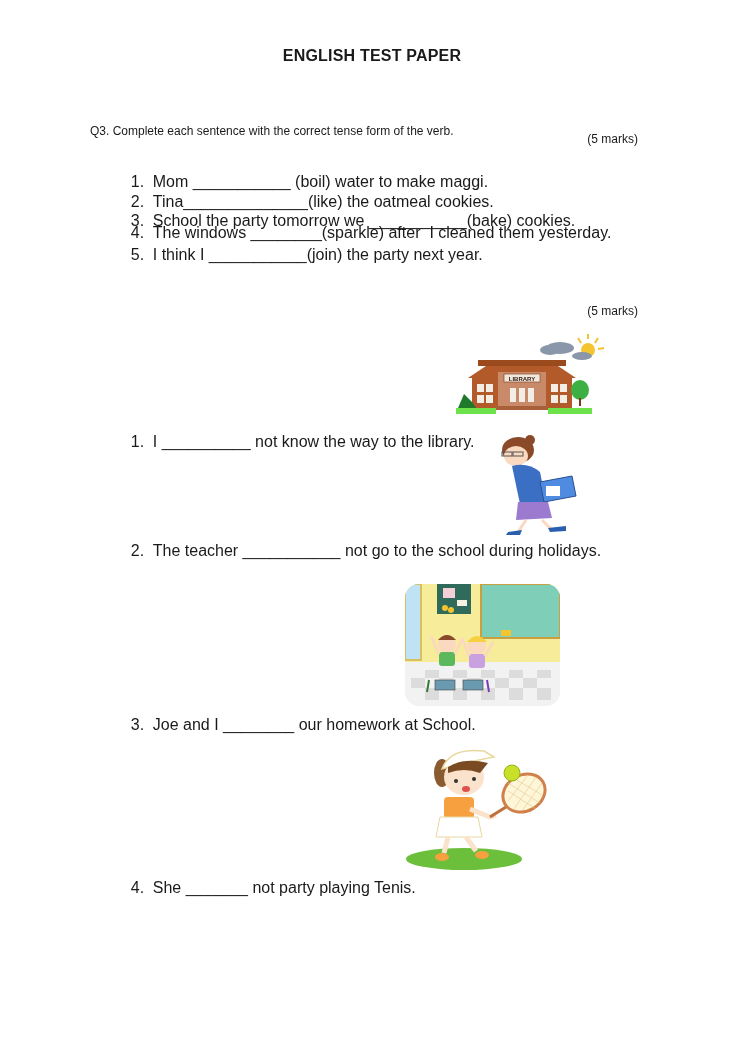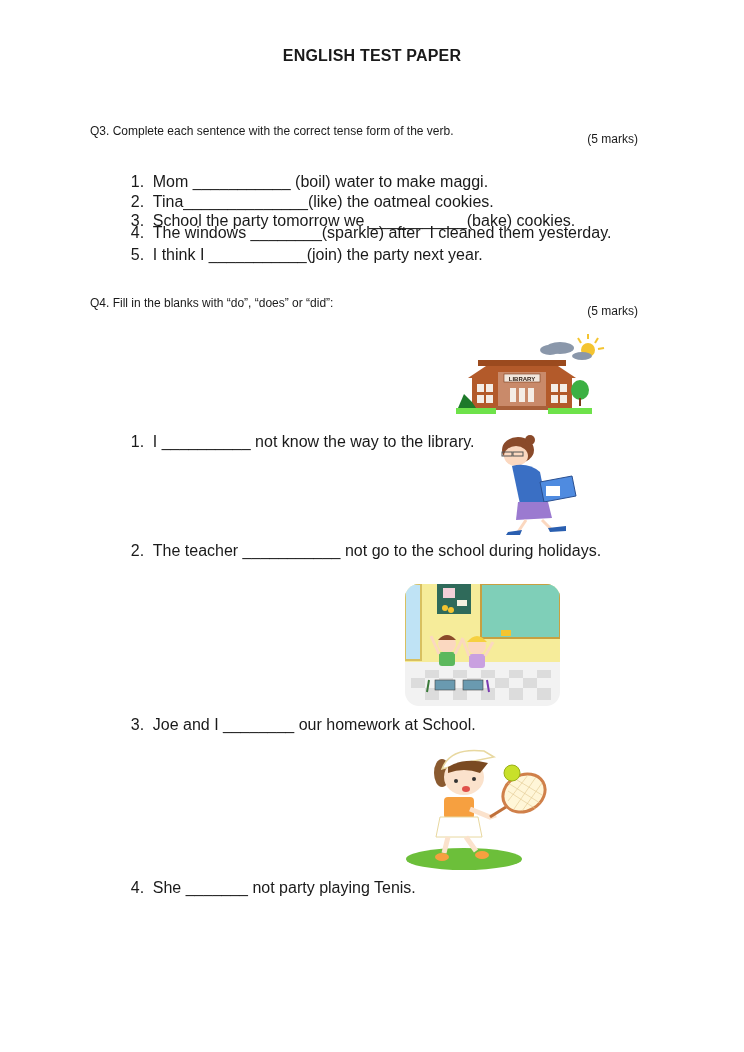--- a/index.html
+++ b/index.html
@@ -35,21 +35,20 @@
     <span class="num">3.</span><span>School the party tomorrow we ___________(bake) cookies.</span>
   </div>
   <div class="item" style="top:206px;">
     <span class="num">4.</span><span>The windows ________(sparkle) after  I cleaned them yesterday.</span>
   </div>
   <div class="item" style="top:228px;">
     <span class="num">5.</span><span>I think I ___________(join) the party next year.</span>
   </div>
 
   <div class="qhead" style="top:296px;">
-    <span>Q4. Fill in the blanks with “do”, “does” or “did”:</span>
     <span class="marks">(5 marks)</span>
   </div>
 
   <svg class="pic" style="left:450px; top:328px;" width="160" height="92" viewBox="0 0 160 92">
 
     <g>
       <circle cx="138" cy="22" r="7" fill="#f4c430"></circle>
       <g stroke="#f4c430" stroke-width="2">
         <line x1="138" y1="6" x2="138" y2="11"></line>
         <line x1="148" y1="10" x2="145" y2="15"></line>

